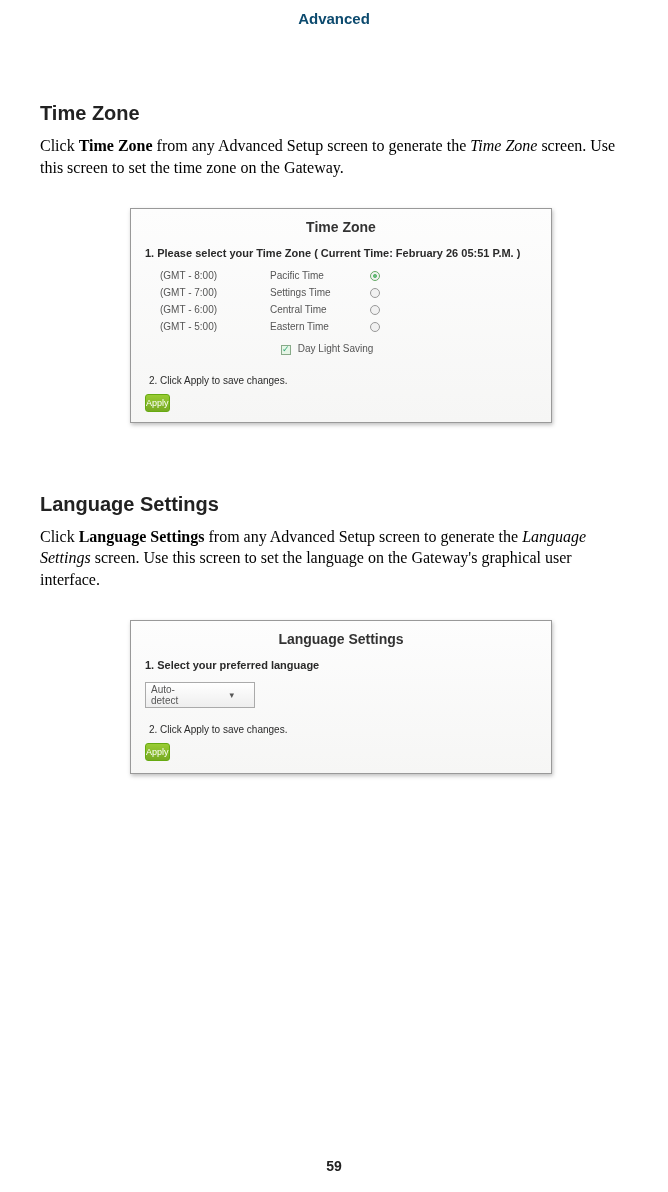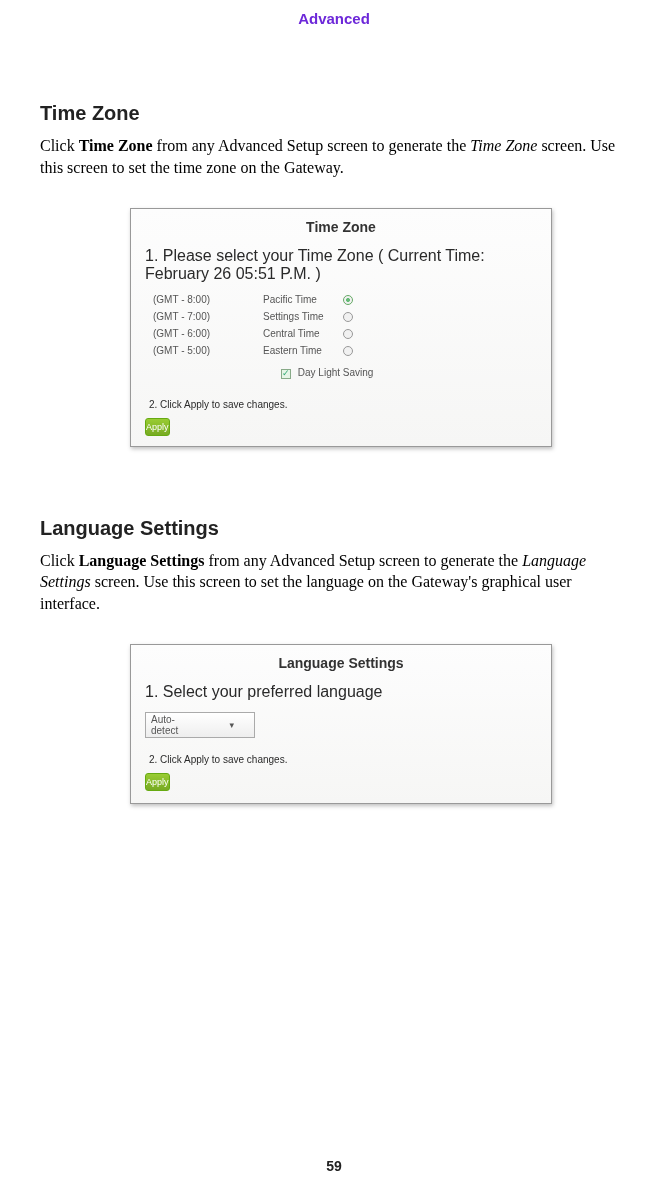--- a/index.html
+++ b/index.html
@@ -10,21 +10,21 @@
       font-family: Georgia, 'Times New Roman', serif;
       color: #000;
       position: relative;
     }
     .page-header {
       text-align: center;
       font-family: Arial, Helvetica, sans-serif;
       font-weight: bold;
       font-size: 15px;
       padding-top: 10px;
-      color: #6d28d9;
+      color: #0c4a6e;
     }
     .content {
       padding: 0 40px;
     }
     .section-heading {
       font-family: Arial, Helvetica, sans-serif;
       font-weight: bold;
       font-size: 20px;
       color: #222;
       margin-top: 70px;
@@ -49,34 +49,34 @@
       font-family: Arial, Helvetica, sans-serif;
     }
     .panel-title {
       text-align: center;
       font-weight: bold;
       font-size: 14px;
       color: #333;
       padding: 10px 0 8px 0;
     }
     .panel-subtitle {
-      font-weight: normal;
-      font-size: 16px;
+      font-weight: bold;
+      font-size: 11px;
       color: #2a2a2a;
       padding: 4px 10px 8px 14px;
     }
     .tz-row {
       display: flex;
       align-items: center;
       font-size: 10px;
       color: #555;
       padding: 3px 0 3px 22px;
     }
-    .tz-gmt { width: 110px; }
-    .tz-label { width: 80px; }
+    .tz-gmt { width: 110px; margin-left: 7px; }
+    .tz-label { width: 100px; }
     .tz-radio {
       width: 10px; height: 10px;
       border-radius: 50%;
       border: 1px solid #999;
       background: #f1f1f1;
       display: inline-block;
     }
     .tz-radio.selected {
       background: radial-gradient(#6b7 30%, #f1f1f1 40%);
       border-color: #6a6;

